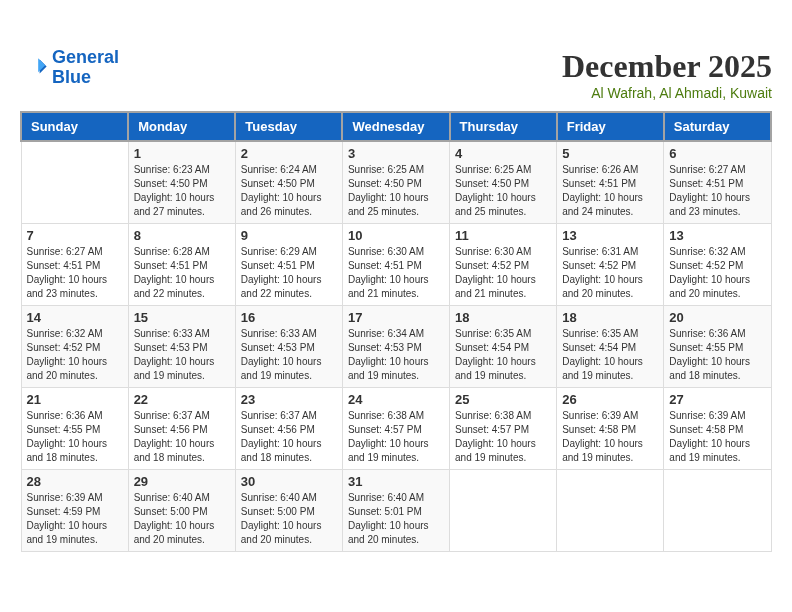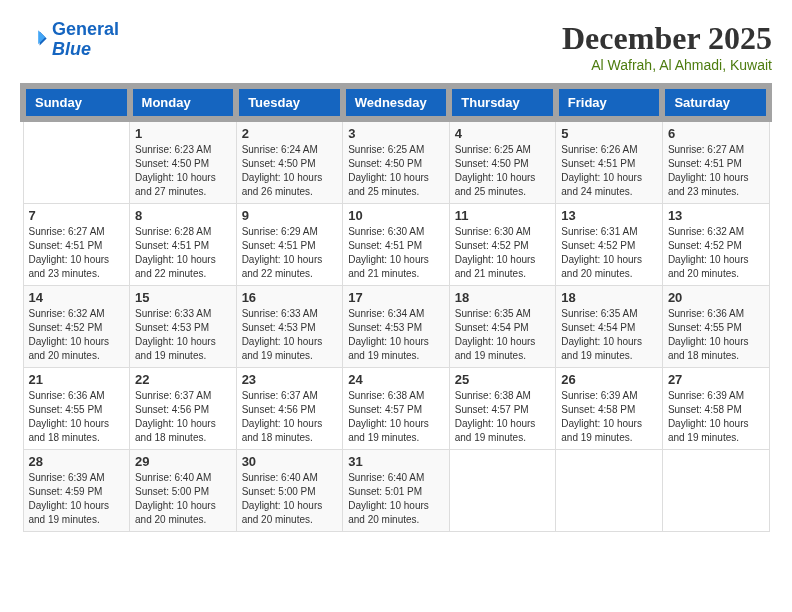--- a/index.html
+++ b/index.html
@@ -8,20 +8,21 @@
       background: #fff;
       width: 792px;
       min-height: 612px;
       padding: 20px;
     }
     .header {
       display: flex;
       justify-content: space-between;
       align-items: flex-start;
       margin-bottom: 10px;
+      margin-top: 28px;
     }
     .logo {
       display: flex;
       align-items: center;
       gap: 4px;
     }
     .logo-text {
       font-size: 18px;
       font-weight: bold;
       color: #333;
@@ -52,21 +53,21 @@
       border-collapse: collapse;
       font-size: 11px;
     }
     thead tr th {
       background-color: #1565c0;
       color: #fff;
       padding: 6px 9px;
       text-align: left;
       font-size: 13px;
       font-weight: bold;
-      border: 6px solid #a3a3a3;
+      border: 2px solid #a3a3a3;
     }
     tbody tr td {
       border: 1px solid #ddd;
       vertical-align: top;
       padding: 4px 5px;
       height: 80px;
       width: calc(100% / 7);
     }
     tbody tr td .day-num {
       font-weight: bold;
@@ -94,21 +95,21 @@
 <body>
 
 <div class="header">
   <div class="logo">
     <svg class="logo-icon" viewBox="0 0 40 40">
       <polygon points="28,8 38,18 28,28" fill="#1565c0"></polygon>
       <polygon points="26,6 36,16 26,26" fill="#42a5f5"></polygon>
     </svg>
     <div class="logo-text">
       <div><span>General</span></div>
-      <div><span style="color:#1565c0;font-style:italic;">Blue</span></div>
+      <div><span style="color:#1565c0;">Blue</span></div>
     </div>
   </div>
   <div class="title-block">
     <div class="month-title">December 2025</div>
     <div class="subtitle">Al Wafrah, Al Ahmadi, Kuwait</div>
   </div>
 </div>
 
 <table>
   <thead>

